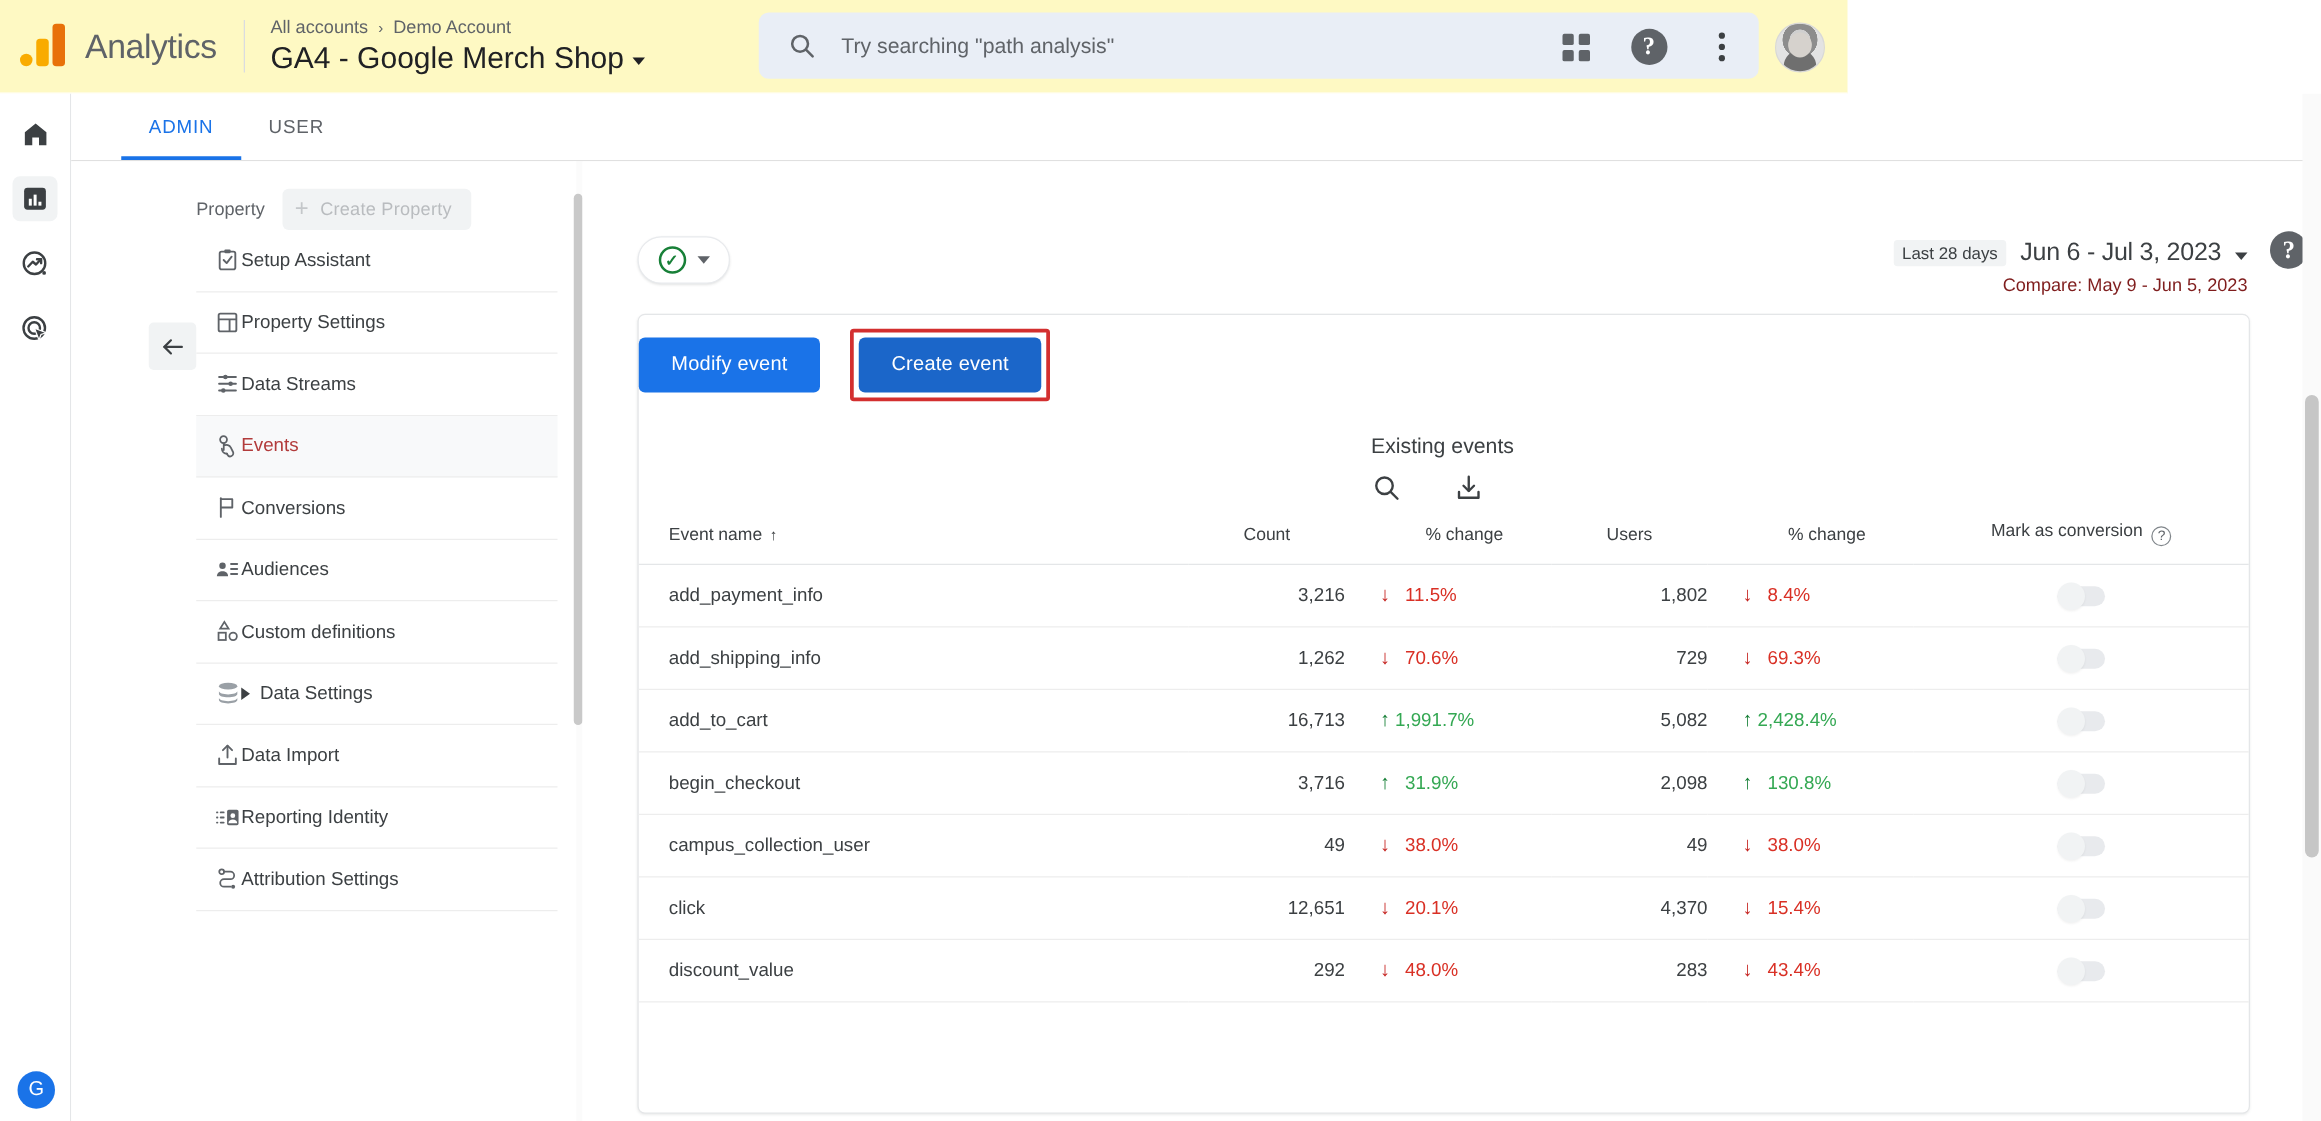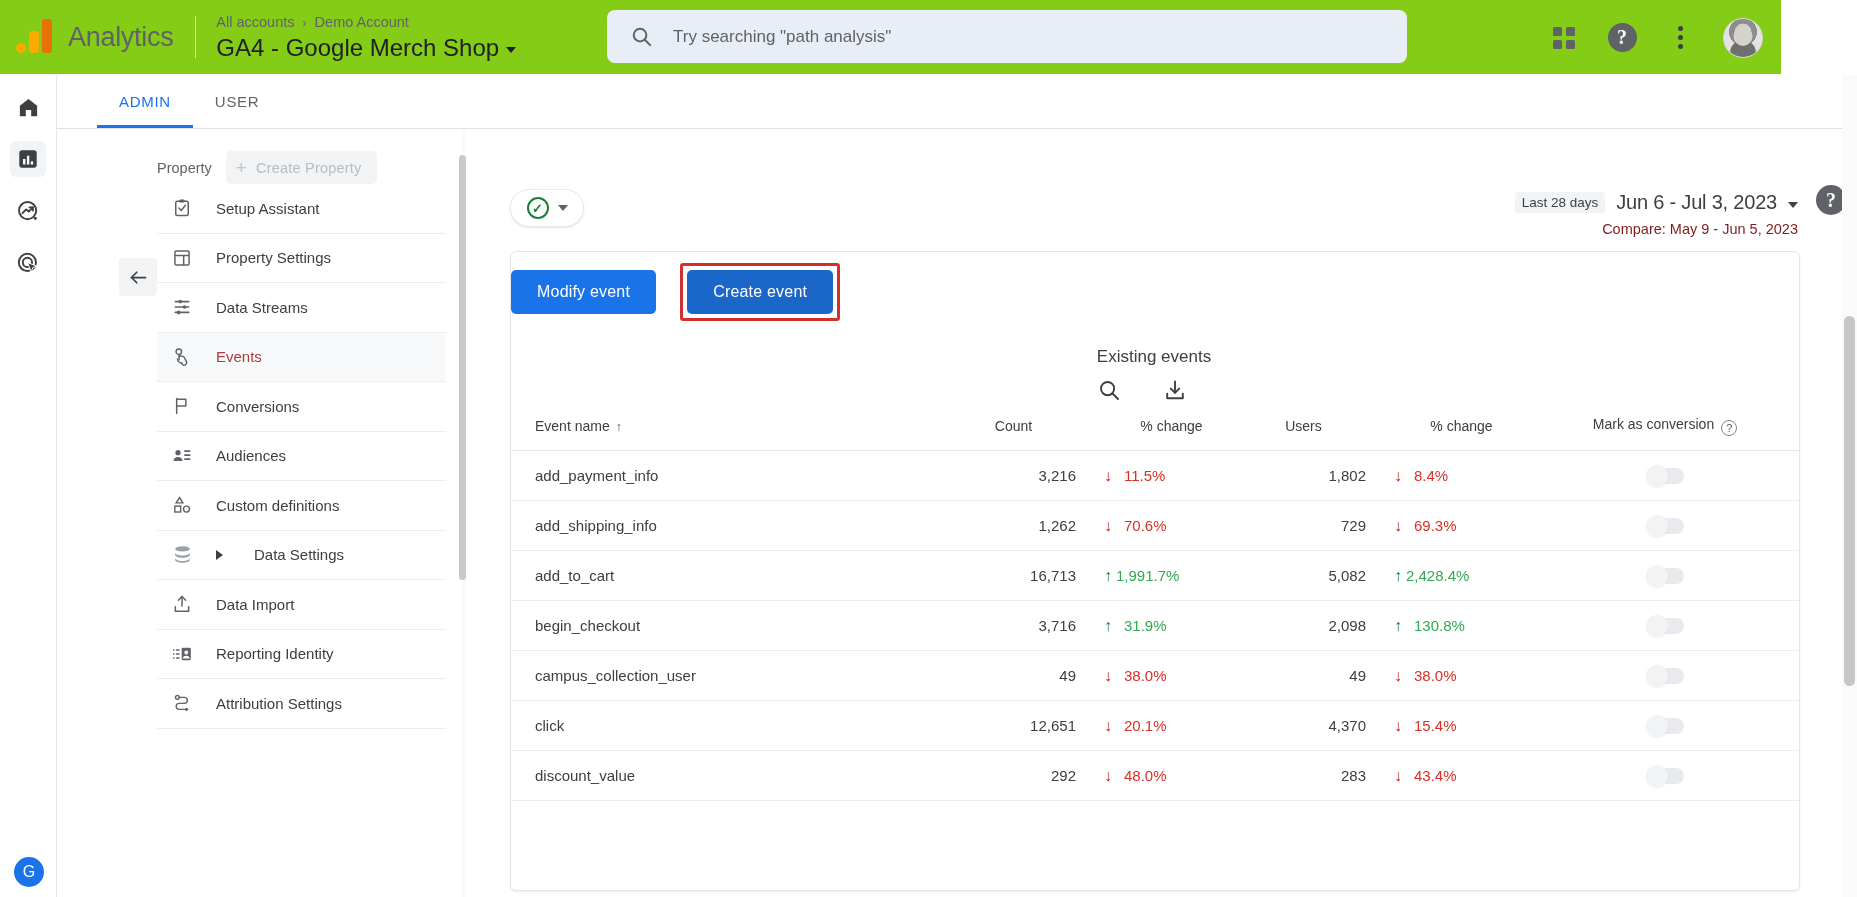--- a/index.html
+++ b/index.html
@@ -7,22 +7,22 @@
     width: 1857px; height: 897px;
     overflow: hidden;
     font-family: "Liberation Sans", sans-serif;
     background: #ffffff;
     color: #202124;
     -webkit-font-smoothing: antialiased;
   }
 
   
   .topbar {
-    position: absolute; top: 0; left: 0; width: 1781px; height: 75px;
-    background: #84cc16; display: flex; align-items: center;
+    position: absolute; top: 0; left: 0; width: 1478px; height: 75px;
+    background: #fef9c3; display: flex; align-items: center;
     border-bottom: 1px solid #ffffff;
   }
   .ga-logo { margin-left: 14px; width: 44px; height: 44px; position: relative; }
   .ga-logo .bar { position: absolute; bottom: 6px; border-radius: 3px; }
   .ga-logo .b1 { left: 2px;  width: 10px; height: 10px; background: #F9AB00; border-radius: 50%; }
   .ga-logo .b2 { left: 15px; width: 10px; height: 22px; background: #F9AB00; }
   .ga-logo .b3 { left: 28px; width: 10px; height: 34px; background: #E8710A; }
   .brand-text {
     font-size: 27px; color: #5f6368; margin-left: 10px; letter-spacing: -0.3px;
     font-weight: 400;
@@ -121,21 +121,21 @@
     padding: 7px 16px 7px 10px; display: flex; align-items: center; gap: 9px;
     letter-spacing: 0.2px; cursor: default;
   }
   .plus-ic { font-size: 19px; line-height: 1; color: #c4c7ca; }
   .prop-name {
     padding: 18px 0 14px 100px; font-size: 14.5px; color: #3c4043;
     border-bottom: 1px solid #e8eaed; margin-right: 15px;
   }
   .navlist { margin-left: 100px; margin-right: 15px; }
   .navrow {
-    height: 49.5px; display: flex; align-items: center; gap: 23px;
+    height: 49.5px; display: flex; align-items: center; 
     border-bottom: 1px solid #ededed; font-size: 15px; color: #3c4043;
     cursor: pointer; padding-left: 14px;
   }
   .navrow .nicon { width: 22px; height: 22px; display:flex; align-items:center; justify-content:center; color: #5f6368; flex: none; }
   .navrow.active { background: #f8f9fa; color: #b23b3b; }
   .navrow.active .nicon { color: #5f6368; }
   .expander { width: 0; height: 0; border-top: 5px solid transparent; border-bottom: 5px solid transparent;
     border-left: 7px solid #3c4043; margin-right: -12px; }
 
   .collapse-btn {

